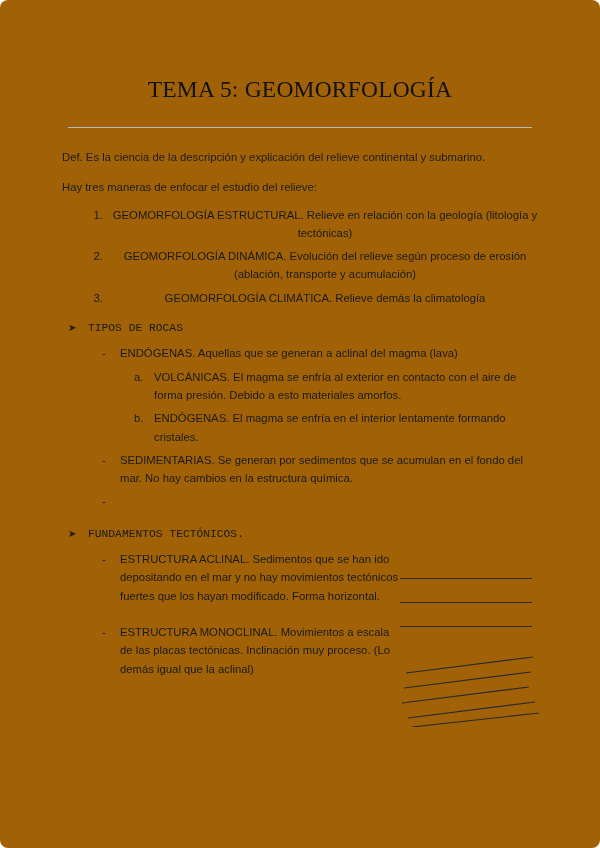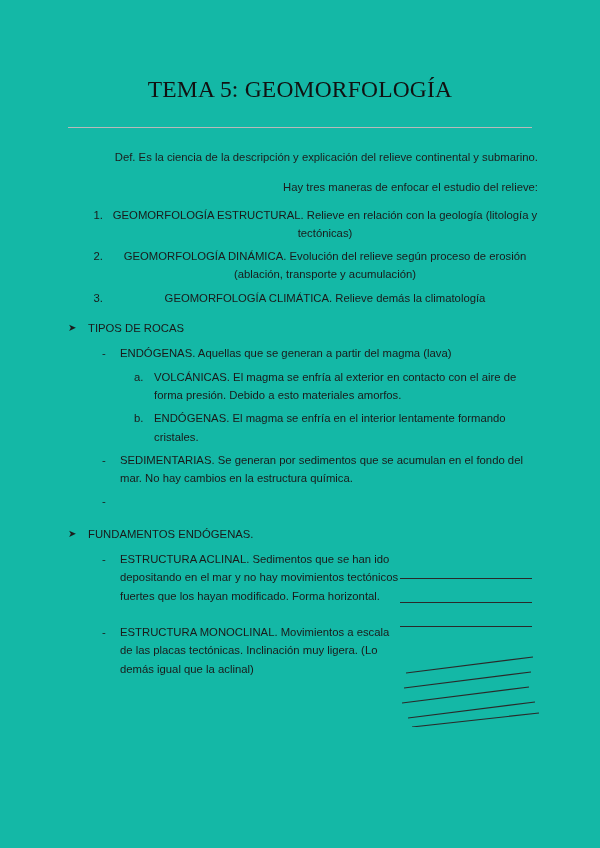--- a/index.html
+++ b/index.html
@@ -13,42 +13,42 @@
     font-family: "Liberation Sans", sans-serif;
     color: #1a1a1a;
     overflow: hidden;
   }
   .page {
     position: relative;
     width: 600px;
     height: 848px;
     box-sizing: border-box;
     padding: 62px 62px 20px 62px;
-    background: #14b8a6;
+    background: #a16207;
+    border-radius: 8px;
   }
   .doc-title {
     font-family: "Liberation Serif", serif;
     font-size: 23.5px;
     font-weight: normal;
     text-align: center;
     letter-spacing: 0.2px;
     margin: 14px 0 0 0;
     color: #111;
   }
   .title-rule {
     border: none;
     border-top: 1px solid #b9b9b9;
     margin: 24px 6px 20px 6px;
   }
   .para {
     font-size: 11.3px;
     line-height: 1.62;
     margin: 0 0 12px 0;
     color: #1c1c1c;
-    text-align: right;
   }
   .para.tight { margin-bottom: 9px; }
 
   ol.numbered {
     margin: 0 0 12px 0;
     padding-left: 44px;
     font-size: 11.3px;
     line-height: 1.62;
   }
   ol.numbered > li {
@@ -65,21 +65,21 @@
     margin: 0 0 7px 0;
     padding-left: 6px;
   }
   .lvl1 .marker {
     width: 20px;
     flex: 0 0 20px;
     font-size: 10px;
     line-height: 1.75;
     color: #1c1c1c;
   }
-  .lvl1 .txt { flex: 1; }
+  .lvl1 .txt { flex: 1; font-family: Liberation Mono, monospace; }
 
   .lvl2 {
     display: flex;
     align-items: flex-start;
     font-size: 11.3px;
     line-height: 1.62;
     margin: 0 0 5px 0;
     padding-left: 40px;
   }
   .lvl2 .marker {
@@ -147,21 +147,21 @@
     <li>GEOMORFOLOGÍA CLIMÁTICA. Relieve demás la climatología</li>
   </ol>
 
   <div class="lvl1">
     <span class="marker">➤</span>
     <span class="txt">TIPOS DE ROCAS</span>
   </div>
 
   <div class="lvl2">
     <span class="marker">-</span>
-    <span class="txt">ENDÓGENAS. Aquellas que se generan a partir del magma (lava)</span>
+    <span class="txt">ENDÓGENAS. Aquellas que se generan a aclinal del magma (lava)</span>
   </div>
 
   <div class="lvl3">
     <span class="marker">a.</span>
     <span class="txt">VOLCÁNICAS. El magma se enfría al exterior en contacto con el aire de forma presión. Debido a esto materiales amorfos.</span>
   </div>
 
   <div class="lvl3">
     <span class="marker">b.</span>
     <span class="txt">ENDÓGENAS. El magma se enfría en el interior lentamente formando cristales.</span>
@@ -173,31 +173,31 @@
   </div>
 
   <div class="lvl2">
     <span class="marker">-</span>
   </div>
 
   <div class="section-gap"></div>
 
   <div class="lvl1">
     <span class="marker">➤</span>
-    <span class="txt">FUNDAMENTOS ENDÓGENAS.</span>
+    <span class="txt">FUNDAMENTOS TECTÓNICOS.</span>
   </div>
 
   <div class="lvl2" style="margin-top:6px; max-width:300px;">
     <span class="marker">-</span>
     <span class="txt">ESTRUCTURA ACLINAL. Sedimentos que se han ido depositando en el mar y no hay movimientos tectónicos fuertes que los hayan modificado. Forma horizontal.</span>
   </div>
 
   <div class="lvl2" style="margin-top:18px; max-width:290px;">
     <span class="marker">-</span>
-    <span class="txt">ESTRUCTURA MONOCLINAL. Movimientos a escala de las placas tectónicas. Inclinación muy ligera. (Lo demás igual que la aclinal)</span>
+    <span class="txt">ESTRUCTURA MONOCLINAL. Movimientos a escala de las placas tectónicas. Inclinación muy proceso. (Lo demás igual que la aclinal)</span>
   </div>
 
   <div class="fig-area fig-lines-h">
     <div class="hl" style="top:0px;"></div>
     <div class="hl" style="top:24px;"></div>
     <div class="hl" style="top:48px;"></div>
   </div>
 
   <div class="fig-area fig-lines-d">
     <svg width="150" height="72" viewBox="0 0 150 72">

